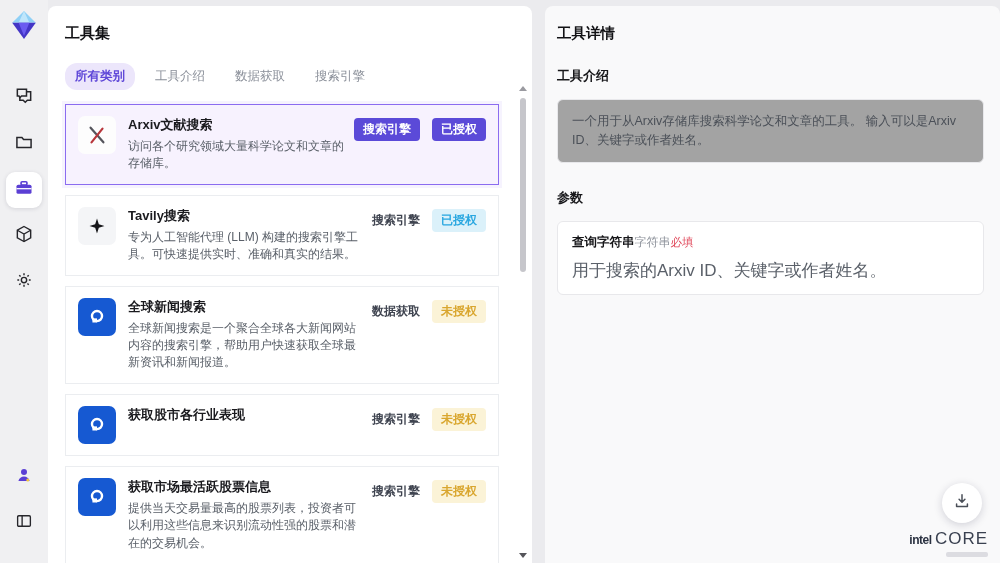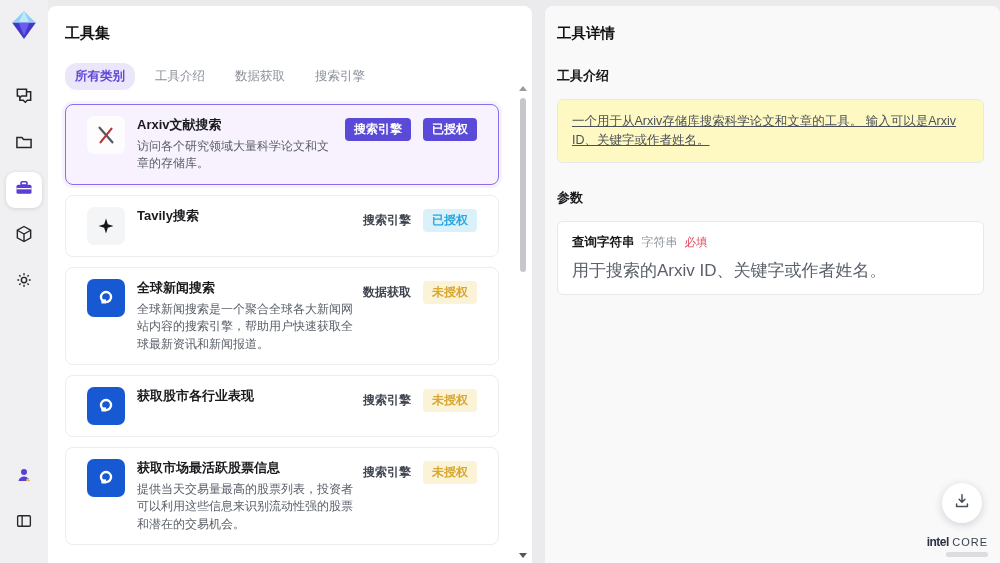--- a/index.html
+++ b/index.html
@@ -26,22 +26,22 @@
 
   .page-title { font-size:15px; font-weight:700; color:#121215; margin-bottom:20px; }
 
   
   .tabs { display:flex; align-items:center; gap:10px; margin-bottom:14px; }
   .tab { font-size:12.5px; color:#8a8f99; padding:5px 10px; border-radius:5px; cursor:pointer; white-space:nowrap; }
   .tab.active { background:#ece6fb; color:#5f48d8; font-weight:700;border-radius:12px; }
 
   
   .tool-list { display:flex; flex-direction:column; gap:10px; padding-right:14px; }
-  .tool-card { background:#ffffff; border:1px solid #ebedf0; border-radius:8px;
-    padding:11px 21px; display:flex; align-items:flex-start; cursor:pointer; }
+  .tool-card { background:#ffffff; border:1px solid #ebedf0; border-radius:0;
+    padding:11px 12px; display:flex; align-items:flex-start; cursor:pointer; }
   .tool-card.selected { background:#f7f2fe; border:1.5px solid #8b6cf0; box-shadow:0 0 0 3px rgba(139,108,240,.08); }
   .tool-ico { width:38px; height:38px; border-radius:7px; flex-shrink:0; display:flex;
     align-items:center; justify-content:center; background:#f4f5f7; }
   .tool-ico.white { background:#fdfdfd; }
   .tool-ico.blue  { background:#1659d2; }
   .tool-body { flex:1; min-width:0; margin-left:12px; margin-right:10px; }
   .tool-name { font-size:13px; font-weight:700; color:#1a1a1e; margin-bottom:4px; }
   .tool-desc { font-size:12px; color:#5a6069; line-height:1.45; }
   .tool-tags { display:flex; align-items:center; gap:12px; flex-shrink:0; padding-top:2px; }
   .cat-text { font-size:12px; color:#3f4450; font-weight:600; white-space:nowrap; }
@@ -53,37 +53,37 @@
   
   .sbar { position:absolute; top:80px; right:5px; width:8px; height:472px; }
   .sbar .arrow { width:0; height:0; border-left:4px solid transparent; border-right:4px solid transparent; margin:0 auto; }
   .arrow.up { border-bottom:5px solid #9a9aa0; }
   .arrow.down { border-top:5px solid #55555a; position:absolute; bottom:0; left:0; }
   .sbar .thumb { position:absolute; top:12px; left:1px; width:6px; height:174px; background:#c6c6cb; border-radius:3px; }
 
   
   .detail-title { font-size:14.5px; font-weight:700; color:#121215; margin-bottom:24px; }
   .section-title { font-size:13px; font-weight:700; color:#17171a; margin-bottom:14px; }
-  .info-box { background:#fef9c3; border:1px solid #e8e8eb; border-radius:6px;
-    padding:12px 14px; font-size:12.5px; color:#4b5058; line-height:1.5; margin-bottom:26px;text-decoration:underline; }
+  .info-box { background:#a3a3a3; border:1px solid #e8e8eb; border-radius:6px;
+    padding:12px 14px; font-size:12.5px; color:#4b5058; line-height:1.5; margin-bottom:26px; }
   .param-box { background:#ffffff; border:1px solid #e8e8eb; border-radius:6px; padding:12px 14px; }
-  .param-head { display:flex; align-items:baseline; gap:7px; margin-bottom:8px;text-align:center; }
+  .param-head { display:flex; align-items:baseline; margin-bottom:8px;text-align:center; }
   .param-name { font-size:12.5px; font-weight:700; color:#17171a; }
   .param-type { font-size:12px; color:#8b9099; }
   .param-req  { font-size:11.5px; color:#e0485a; }
   .param-desc { font-size:17px; color:#5a6069; }
 
   
   .fab { position:absolute; right:18px; bottom:40px; width:40px; height:40px; border-radius:50%;
     background:#ffffff; box-shadow:0 2px 8px rgba(30,30,60,.18); display:flex;
     align-items:center; justify-content:center; cursor:pointer; }
   .brand { position:absolute; right:12px; bottom:6px; text-align:center; line-height:1.1; }
   .brand .row1 { font-size:12px; color:#2a3140; }
   .brand .intel { font-weight:700; letter-spacing:-0.5px; }
-  .brand .core { font-weight:400; letter-spacing:1px; font-size:11px; color:#3a4150; }
+  .brand .core { font-weight:400; letter-spacing:1px; font-size:17px; color:#3a4150; }
   .brand .sub { width:42px; height:5px; background:#dcdce1; border-radius:2px; margin:3px 0 0 auto; }
 </style>
 </head>
 <body>
 
 <div class="app">
 
   <div class="rail">
     <div class="logo">
       <svg width="30" height="30" viewBox="0 0 28 28">
@@ -187,20 +187,21 @@
         </div>
 
         <div class="tool-card">
           <div class="tool-ico">
             <svg width="20" height="20" viewBox="0 0 24 24">
               <path d="M12 3l2.2 6.8L21 12l-6.8 2.2L12 21l-2.2-6.8L3 12l6.8-2.2z" fill="#17171a"></path>
             </svg>
           </div>
           <div class="tool-body">
             <div class="tool-name">Tavily搜索</div>
+            <div class="tool-desc">专为人工智能代理 (LLM) 构建的搜索引擎工具。可快速提供实时、准确和真实的结果。</div>
           </div>
           <div class="tool-tags">
             <span class="cat-text">搜索引擎</span>
             <span class="pill cyan">已授权</span>
           </div>
         </div>
 
         <div class="tool-card">
           <div class="tool-ico blue">
             <svg width="22" height="22" viewBox="0 0 24 24" fill="none">

